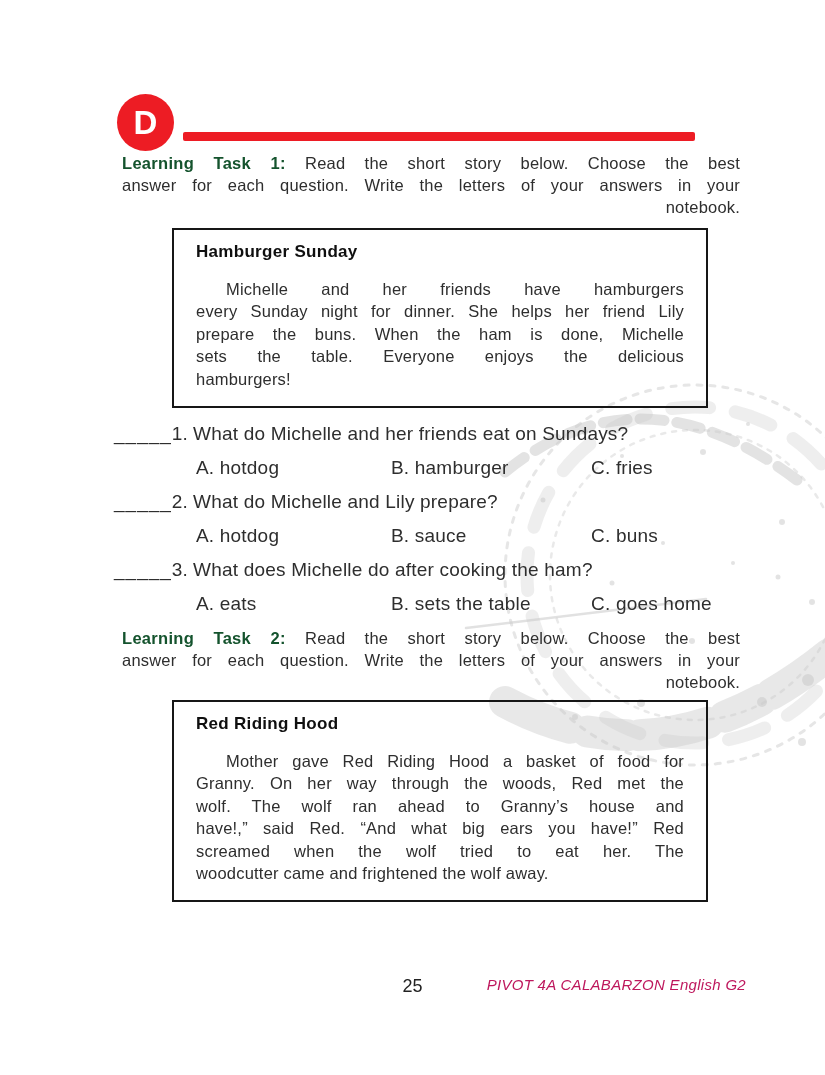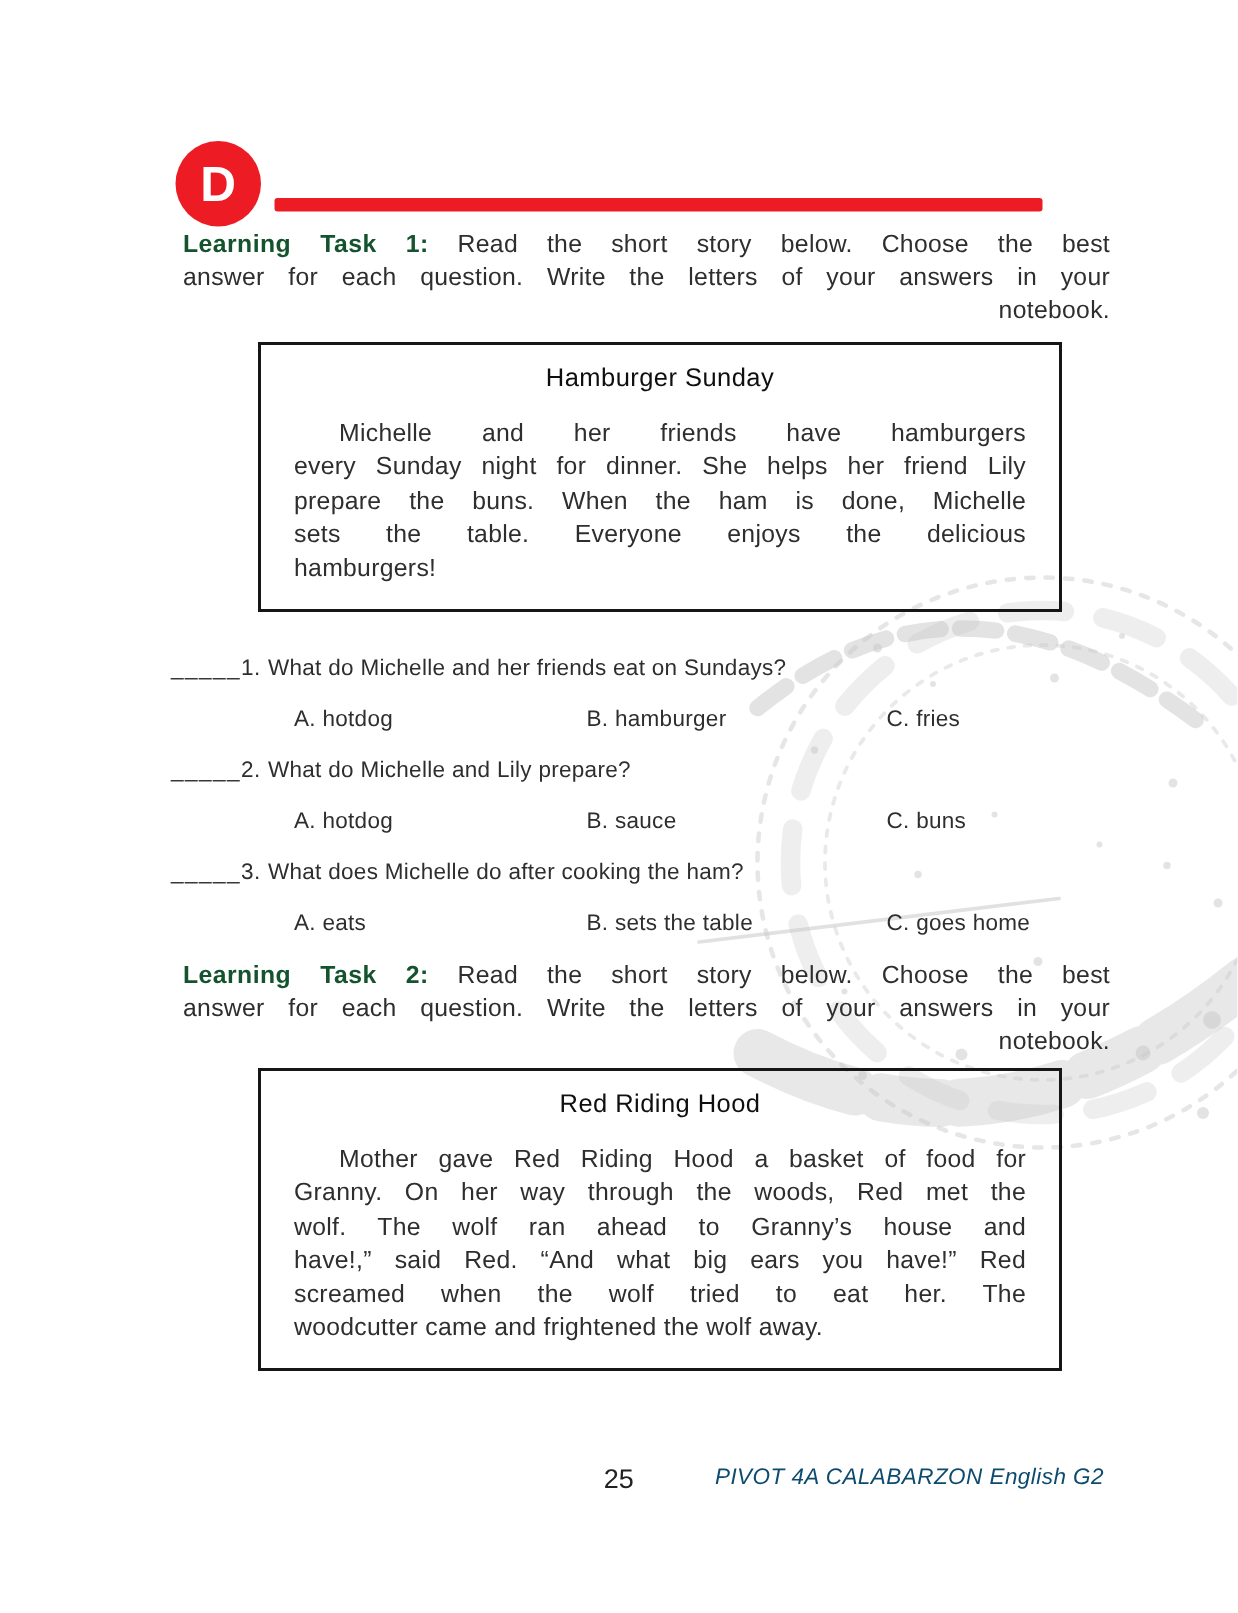--- a/index.html
+++ b/index.html
@@ -16,36 +16,36 @@
   .badge span{color:#ffffff;font-weight:700;font-size:33px;line-height:1;}
   .rule{position:absolute;left:61px;top:40px;width:512px;height:9px;background:#ED1C24;border-radius:2px;}
   
   .instr{margin-top:2px;font-size:16.5px;line-height:22px;letter-spacing:.2px;}
   .jline{text-align:justify;text-align-last:justify;}
   .jline-last{text-align:right;}
   .instr b{font-weight:700;color:#14532d;letter-spacing:.3px;}
   
   .story{margin:10px 0 0 50px;width:536px;border:2px solid #161616;box-sizing:border-box;
          padding:12px 22px 16px;background:transparent;}
-  .story h2{margin:0 0 16px;text-align:center;font-size:17px;color:#0f0f0f;letter-spacing:.3px;font-weight:400;}
+  .story h2{margin:0 0 16px;font-size:17px;color:#0f0f0f;letter-spacing:.3px;font-weight:700;}
   .sline{text-align:justify;text-align-last:justify;font-size:16.5px;line-height:22.4px;letter-spacing:.2px;}
   .sline-last{text-align:left;font-size:16.5px;line-height:22.4px;letter-spacing:.2px;}
   .indent{text-indent:30px;}
   
-  .questions{margin-top:27px;font-size:15px;line-height:22px;letter-spacing:.2px;}
+  .questions{margin-top:15px;font-size:19px;line-height:22px;letter-spacing:.2px;}
   .qline{margin:0 0 12px -8px;}
   .blank{letter-spacing:1px;}
   .qnum{margin-right:5px;}
   .opts{display:grid;grid-template-columns:195px 200px auto;padding-left:74px;margin:0 0 12px;}
   .instr2{margin-top:7px;}
   .story2{margin-top:7px;}
   
   .footer{position:absolute;left:0;top:976px;width:825px;height:30px;z-index:1;}
   .pageno{position:absolute;left:0;right:0;text-align:center;font-size:18px;color:#222222;}
-  .imprint{position:absolute;right:89px;top:0;font-style:italic;font-size:15px;color:#0c4a6e;letter-spacing:.3px;}
+  .imprint{position:absolute;right:79px;top:0;font-style:italic;font-size:15px;color:#be185d;letter-spacing:.3px;}
 </style>
 </head>
 <body>
 
 <div class="page">
 
   <svg class="watermark" width="825" height="1075" viewBox="0 0 825 1075" xmlns="http://www.w3.org/2000/svg">
     <g stroke="#c8c8c8" fill="none" stroke-linecap="round">
       <path d="M 505 472 Q 640 362 797 480" stroke-width="11" stroke-dasharray="24 13" opacity="0.5"></path>
       <circle cx="695" cy="575" r="190" stroke-width="3" stroke-dasharray="5 8" opacity="0.45"></circle>

